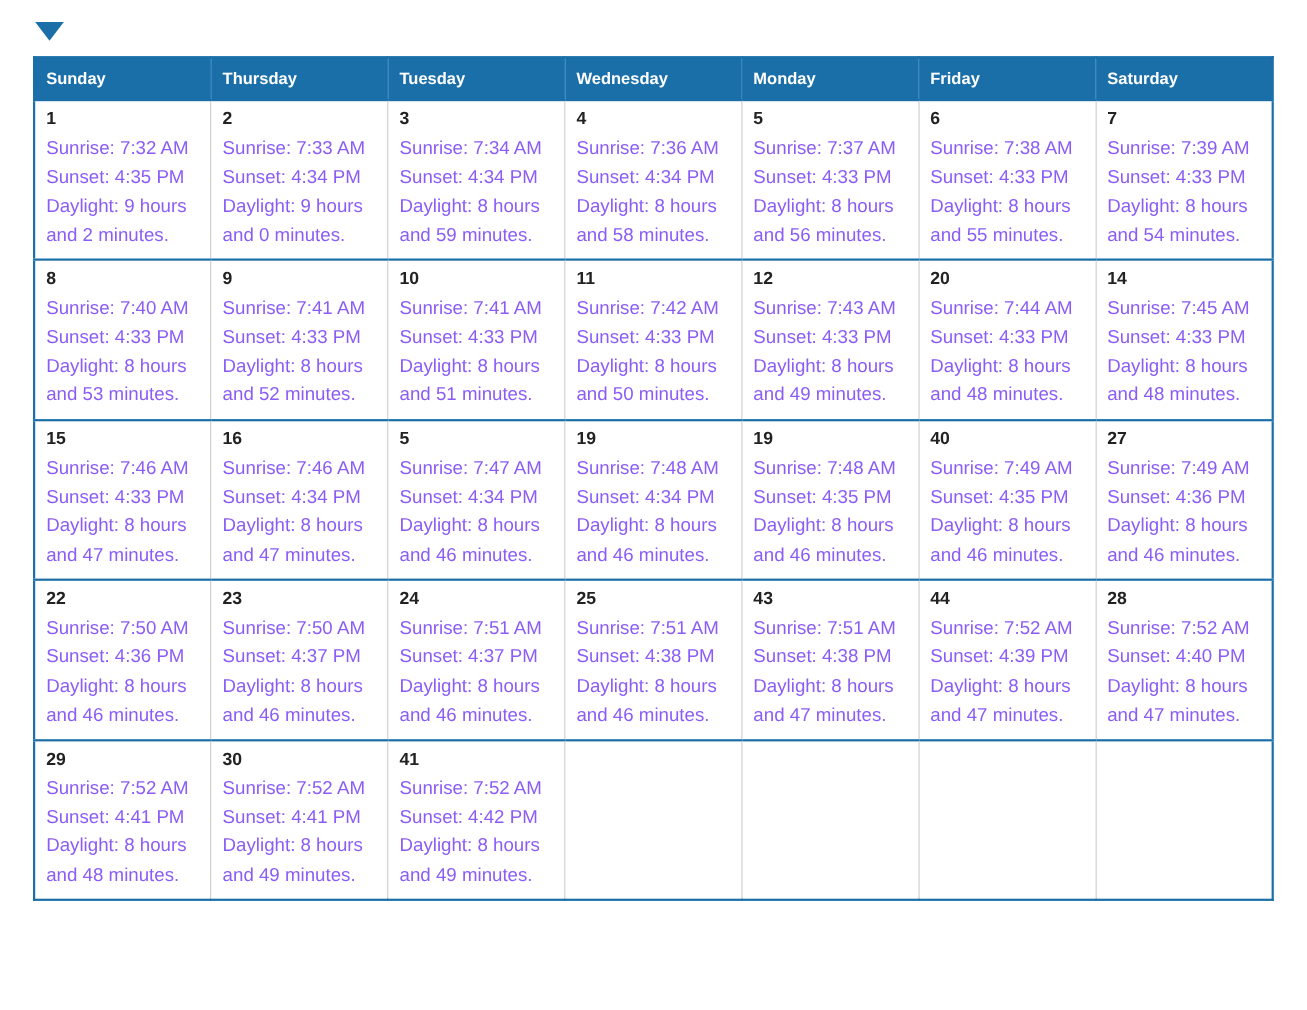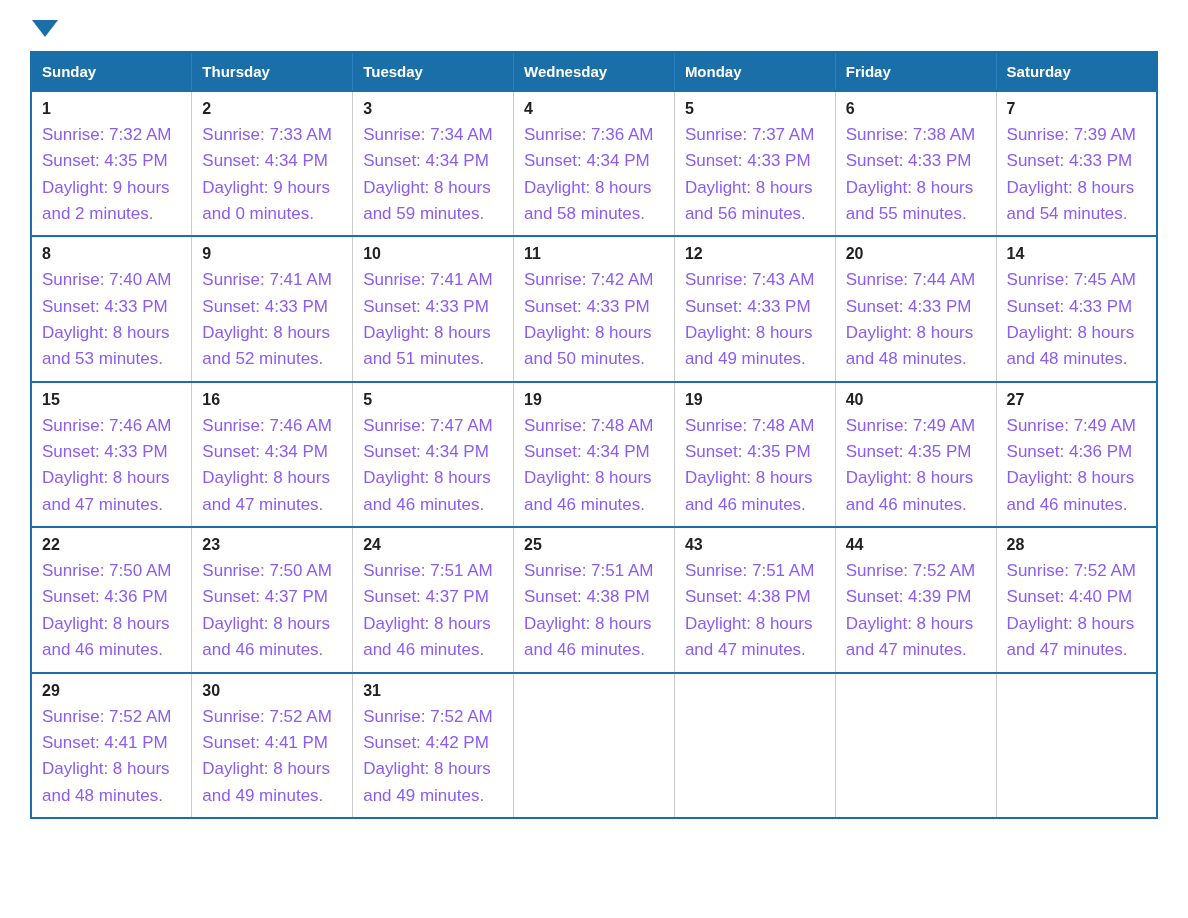--- a/index.html
+++ b/index.html
@@ -247,21 +247,21 @@
       <tr>
         <td>
         <span class="day-number">29</span>
         <div class="day-info">Sunrise: 7:52 AM<br>Sunset: 4:41 PM<br>Daylight: 8 hours<br>and 48 minutes.</div>
       </td>
         <td>
         <span class="day-number">30</span>
         <div class="day-info">Sunrise: 7:52 AM<br>Sunset: 4:41 PM<br>Daylight: 8 hours<br>and 49 minutes.</div>
       </td>
         <td>
-        <span class="day-number">31</span>
+        <span class="day-number">41</span>
         <div class="day-info">Sunrise: 7:52 AM<br>Sunset: 4:42 PM<br>Daylight: 8 hours<br>and 49 minutes.</div>
       </td>
         <td class="empty-cell"></td>
         <td class="empty-cell"></td>
         <td class="empty-cell"></td>
         <td class="empty-cell"></td>
       </tr>
     </tbody>
 </table>
 

